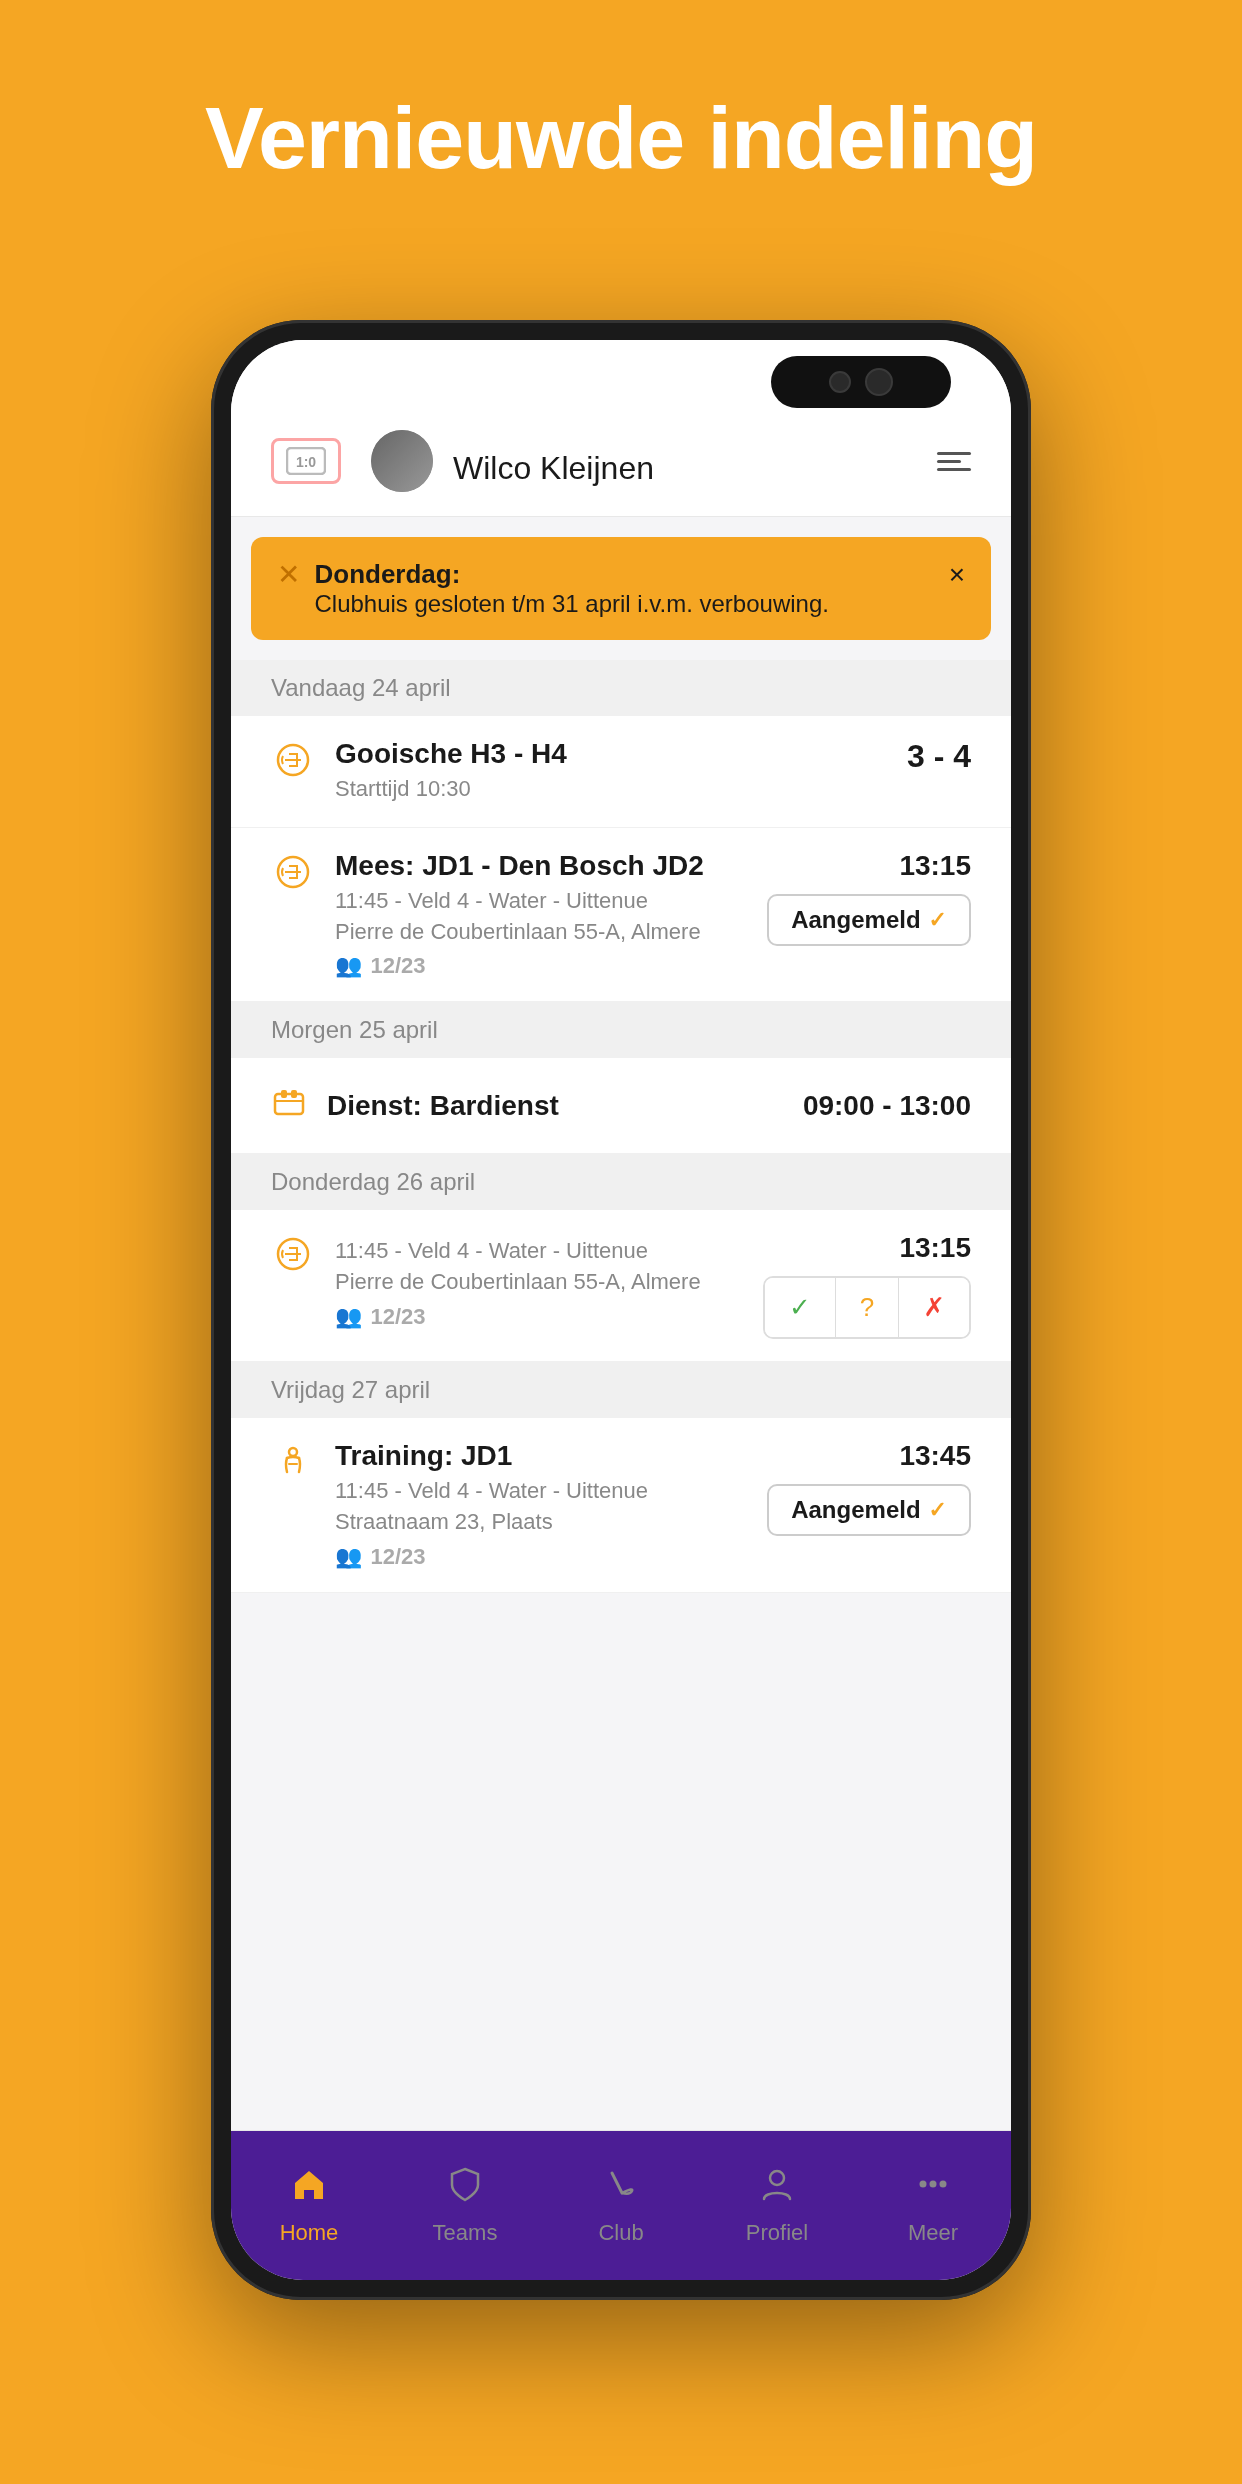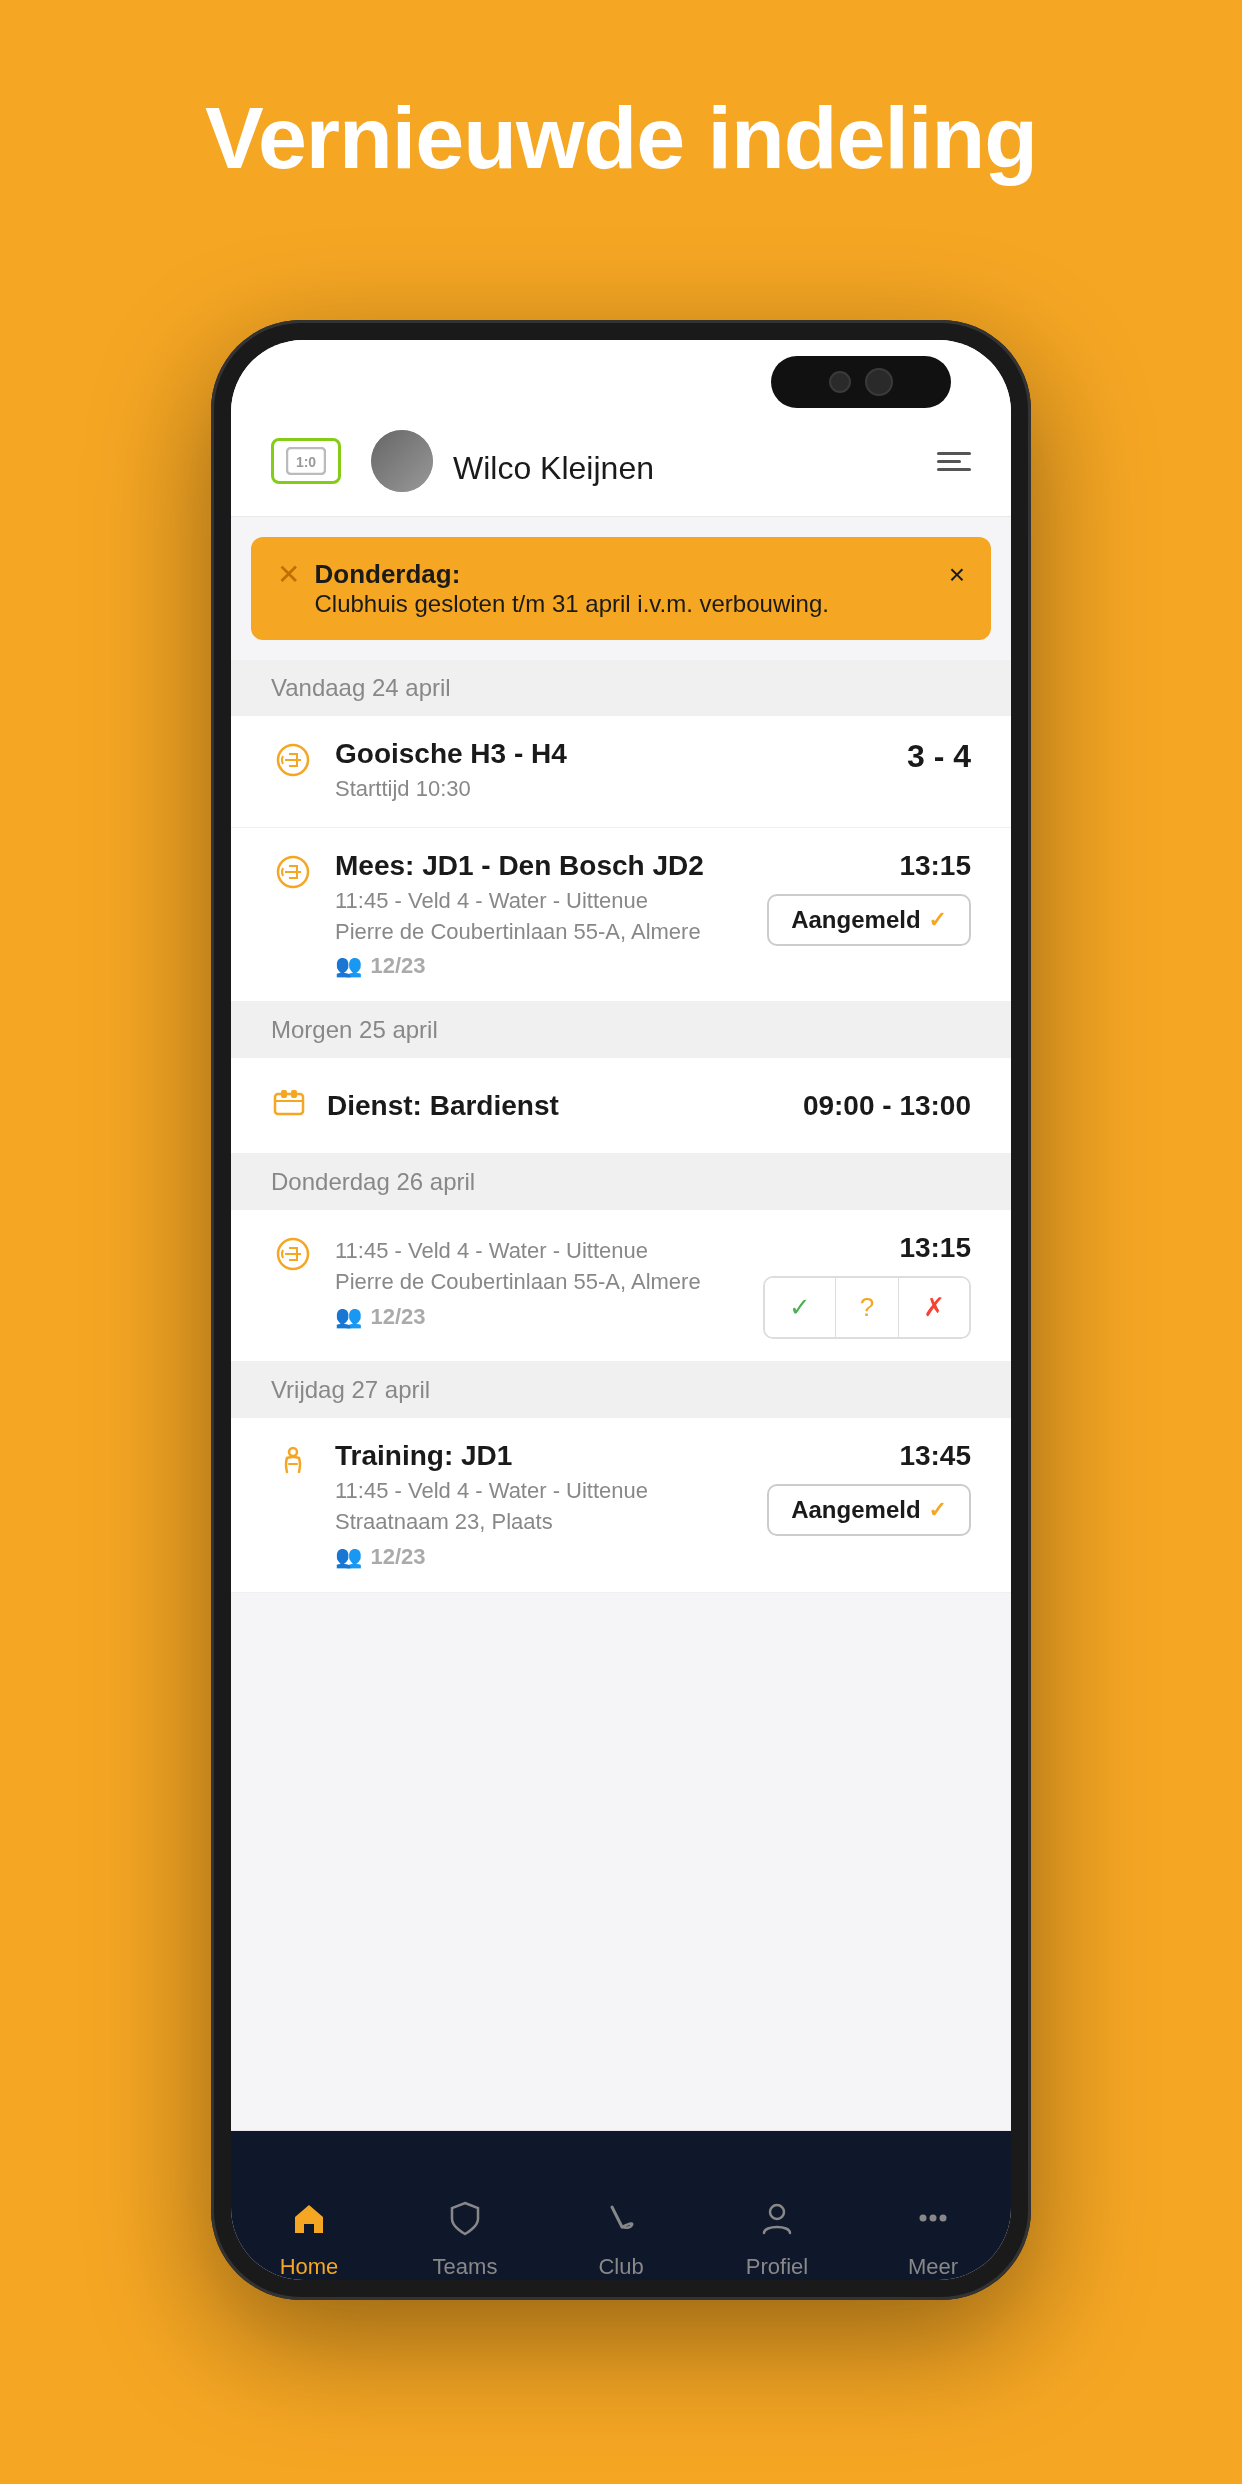--- a/index.html
+++ b/index.html
@@ -98,21 +98,21 @@
       background: #fff;
       padding: 90px 40px 24px 40px;
       display: flex;
       align-items: center;
       gap: 20px;
       border-bottom: 1px solid #e8e8e8;
     }
     .scoreboard-icon {
       width: 70px;
       height: 46px;
-      border: 3px solid #84cc16;
+      border: 3px solid #fca5a5;
       border-radius: 8px;
       display: flex;
       align-items: center;
       justify-content: center;
       font-size: 20px;
       color: #1d4ed8;
       font-weight: bold;
     }
     .user-avatar {
       width: 62px;
@@ -328,26 +328,25 @@
       flex: 1;
     }
     .dienst-time {
       font-size: 28px;
       font-weight: 700;
       color: #1a1a1a;
     }
 
     
     .bottom-nav {
-      background: #0f172a;
+      background: #4c1d95;
       border-top: 1px solid #e8e8e8;
       display: flex;
       height: 150px;
       flex-shrink: 0;
-      align-items: flex-end;
     }
     .nav-item {
       flex: 1;
       display: flex;
       flex-direction: column;
       align-items: center;
       justify-content: center;
       gap: 8px;
       cursor: pointer;
     }

